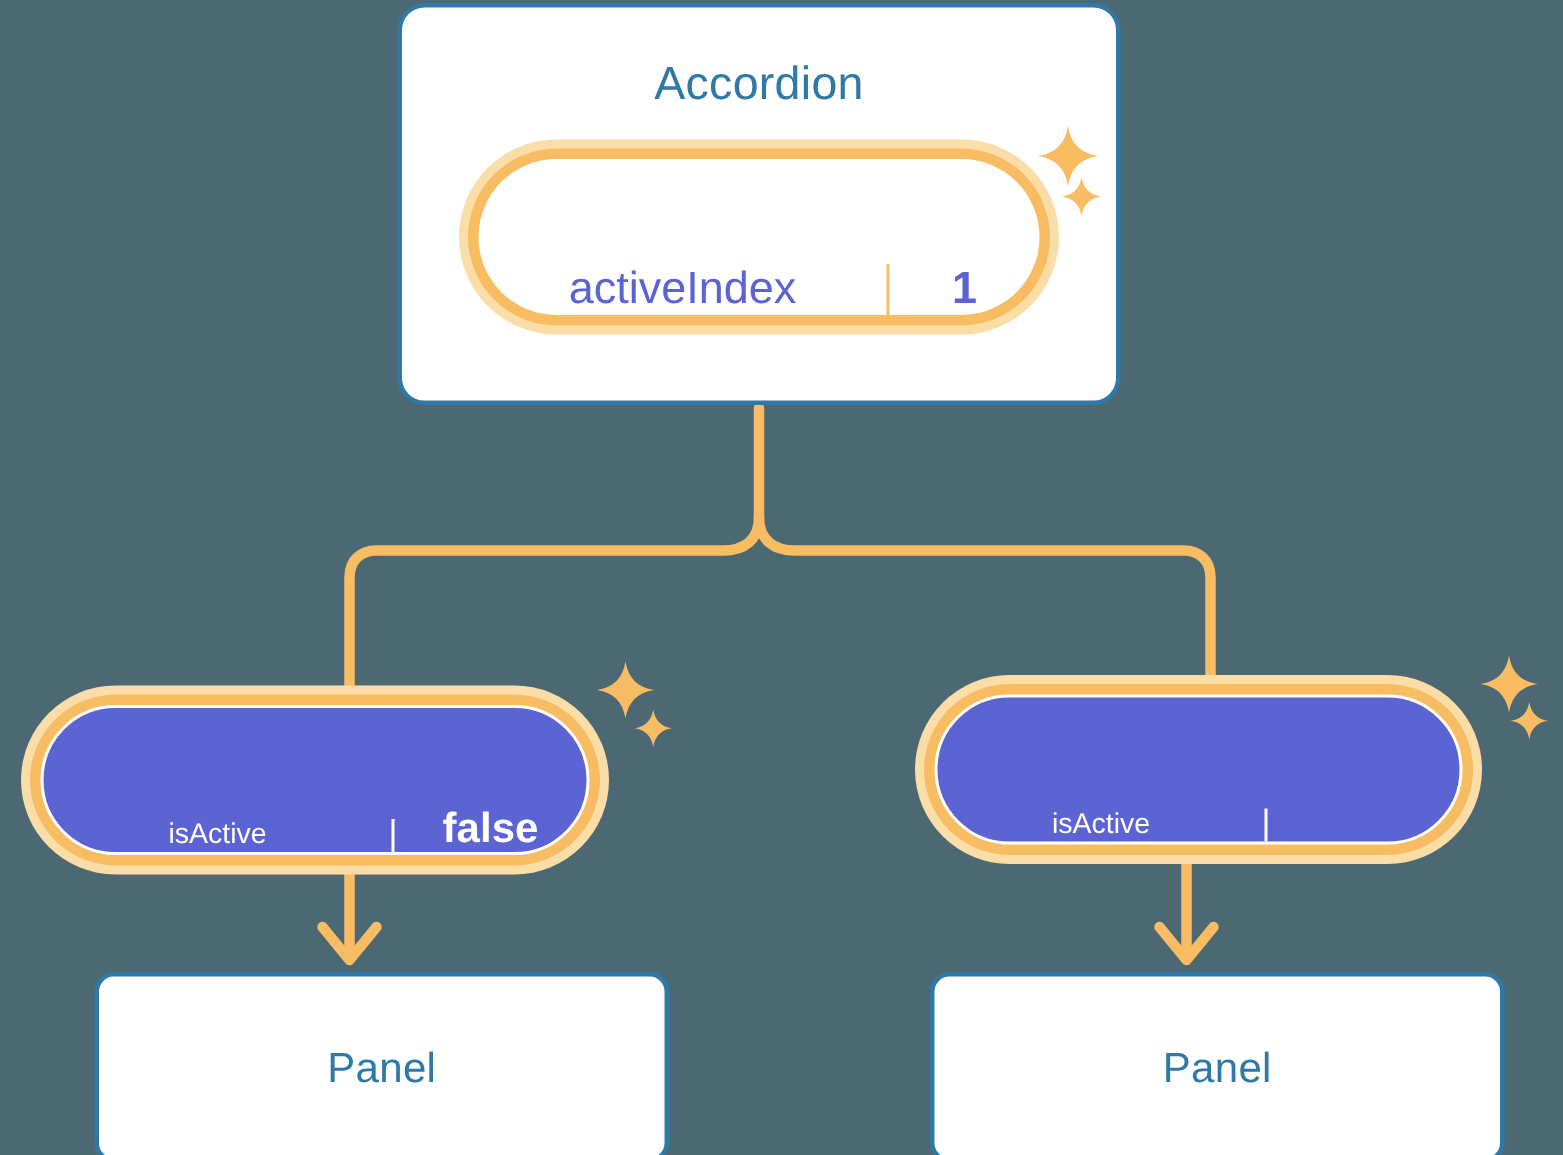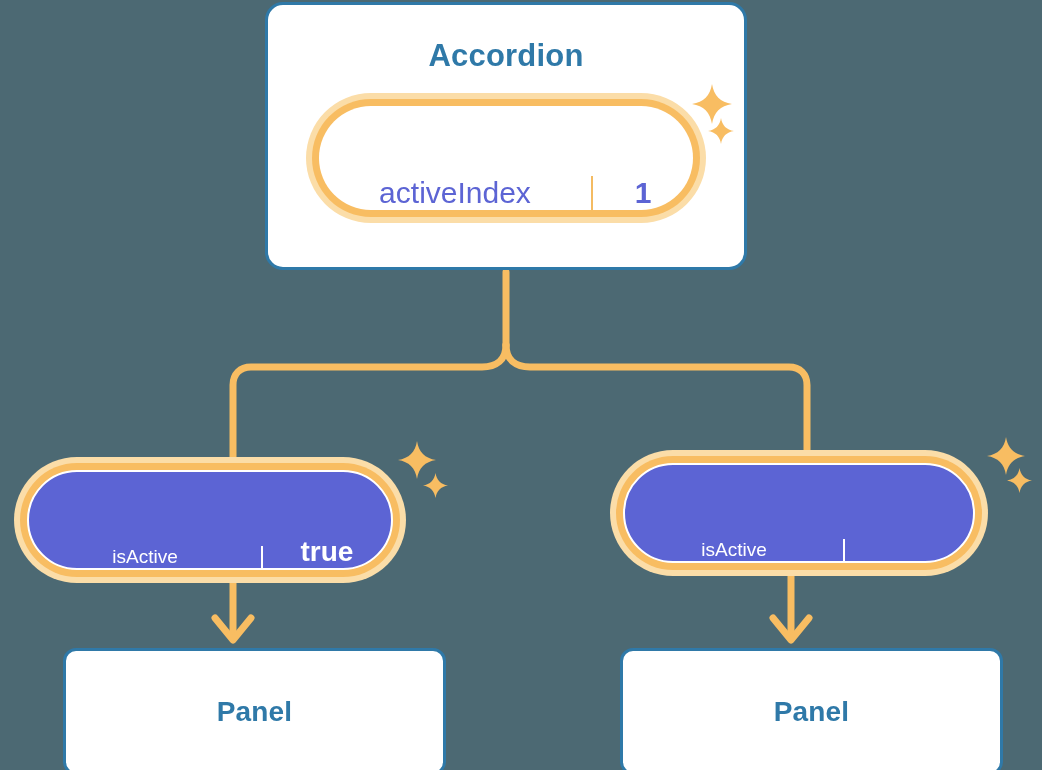--- a/index.html
+++ b/index.html
@@ -33,21 +33,21 @@
   .comp-card {
     position: absolute;
     background: #ffffff;
     border: 3px solid #2f79a8;
     border-radius: 14px;
     box-sizing: border-box;
   }
   .comp-title {
     color: #2f79a8;
     font-size: 31px;
-    font-weight: 700;
+    font-weight: 400;
     letter-spacing: .2px;
     text-align: center;
     white-space: nowrap;
   }
 
   #accordion-card {
     left: 265px;
     top: 2px;
     width: 482px;
     height: 268px;
@@ -212,21 +212,21 @@
       <span class="key">activeIndex</span>
       <span class="val">1</span>
     </span>
   </div>
 
   <div class="pill pill-bool" id="pill-isactive-left">
     <span class="glow"></span>
     <span class="ring"></span>
     <span class="inner">
       <span class="key">isActive</span>
-      <span class="val">true</span>
+      <span class="val">false</span>
     </span>
   </div>
 
   <div class="pill pill-bool" id="pill-isactive-right">
     <span class="glow"></span>
     <span class="ring"></span>
     <span class="inner">
       <span class="key">isActive</span>
     </span>
   </div>

